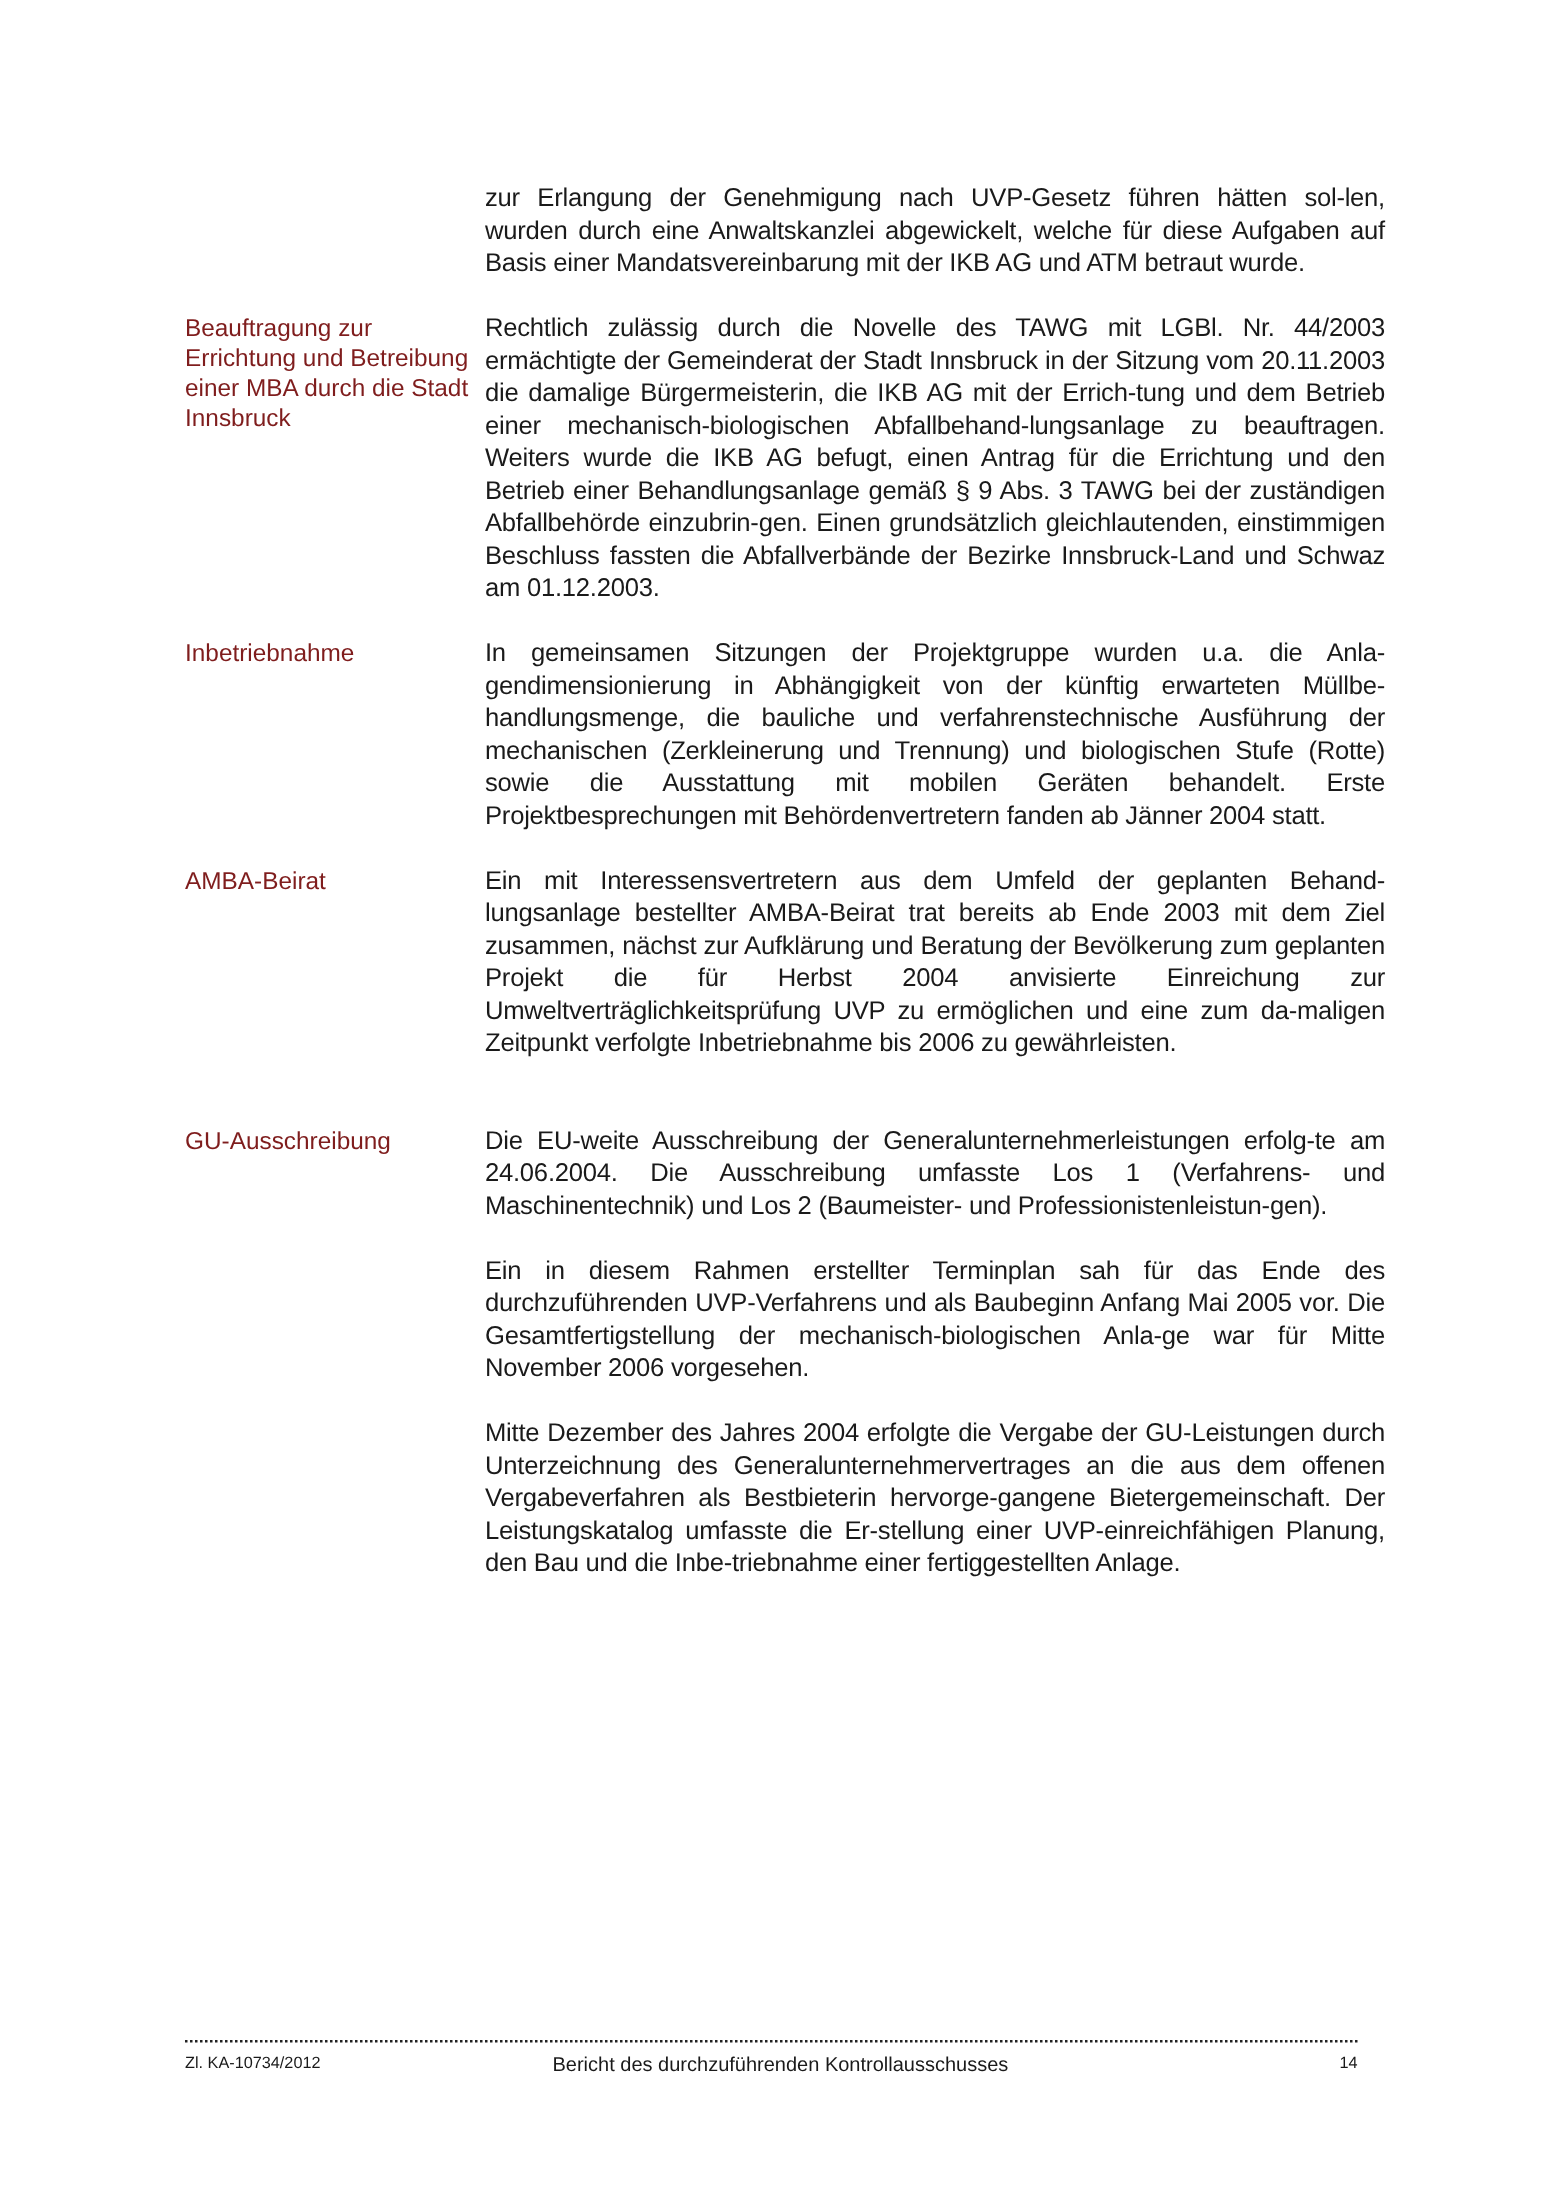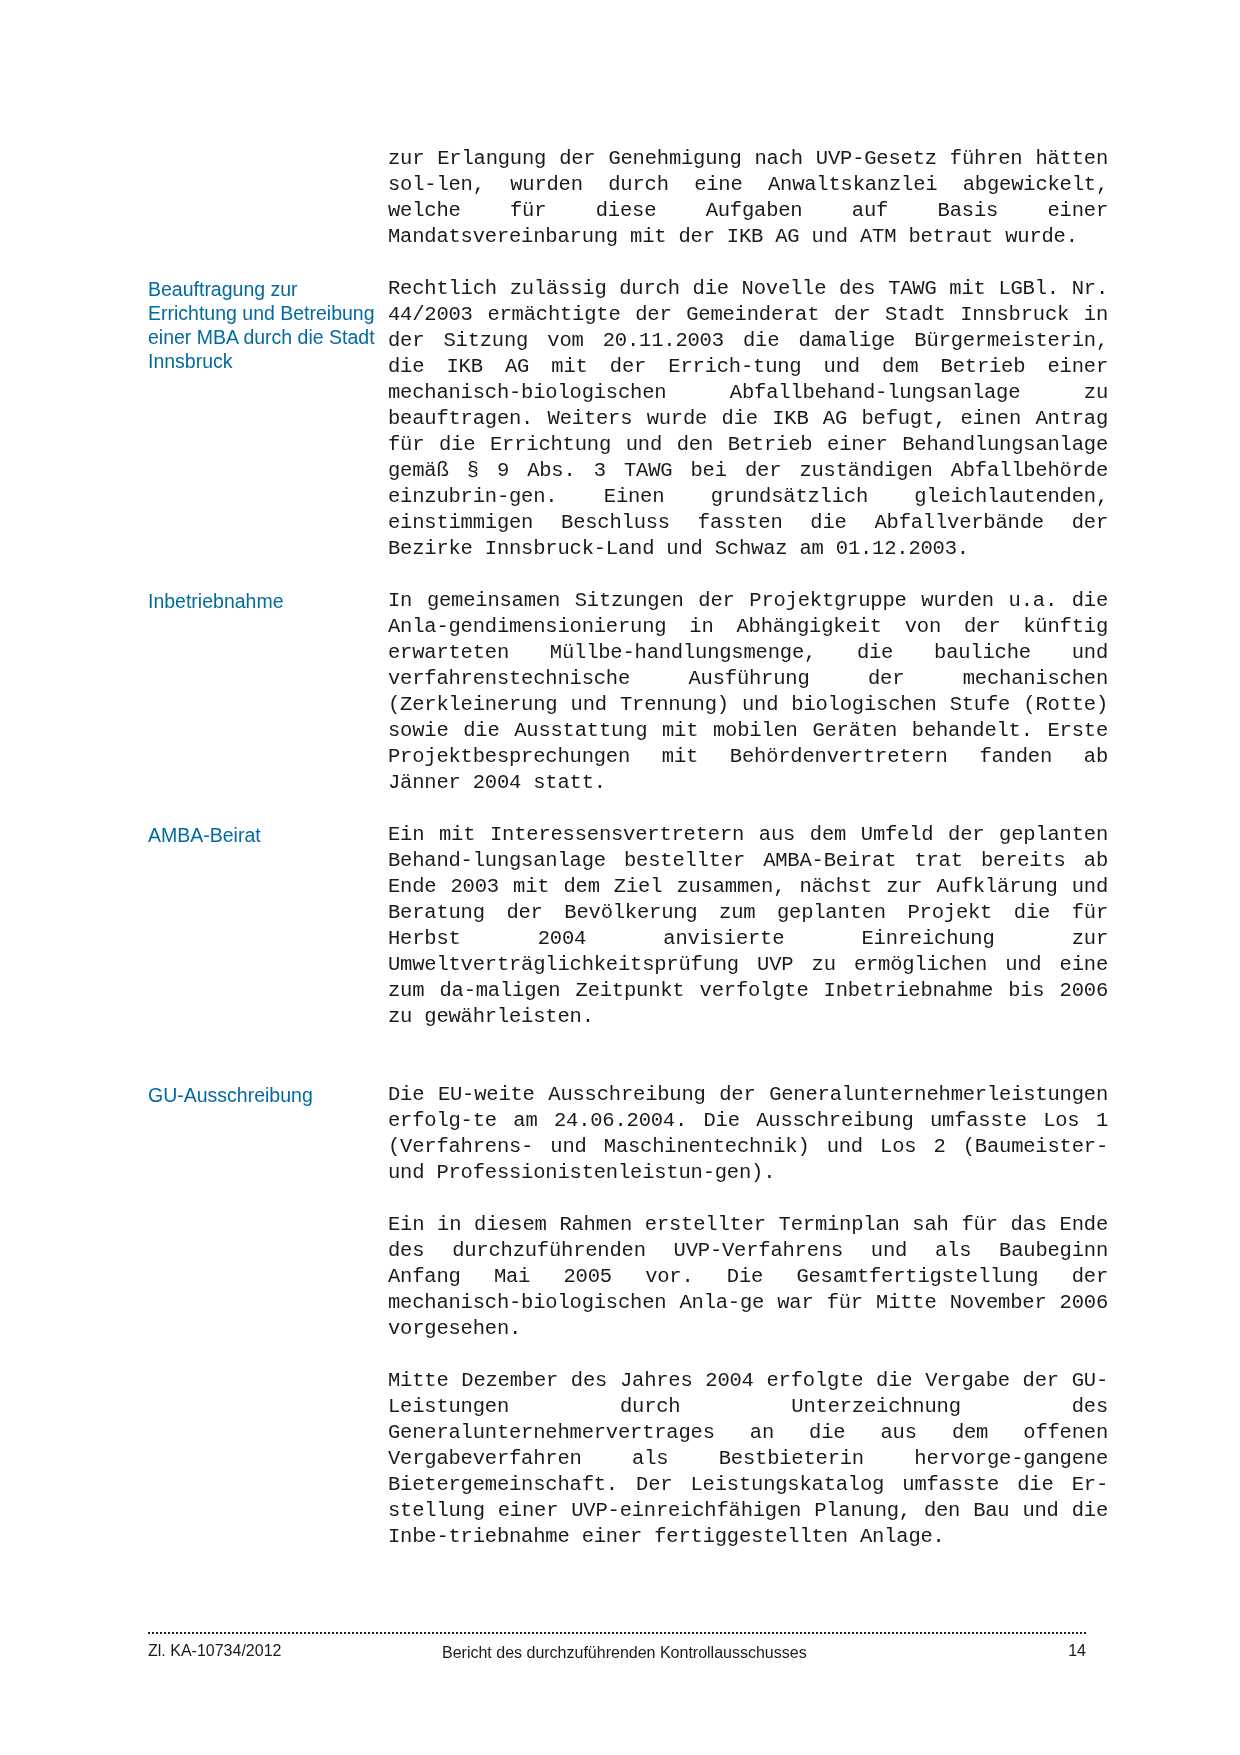--- a/index.html
+++ b/index.html
@@ -1,29 +1,29 @@
 <!DOCTYPE html>
 <html><head>
   <meta charset="utf-8">
   <style>
     html, body { margin: 0; padding: 0; background: #ffffff; }
     body { width: 1240px; height: 1755px; position: relative; overflow: hidden;
            font-family: "Liberation Sans", sans-serif; color: #1a1a1a; }
     .page { position: absolute; left: 0; top: 0; width: 1240px; height: 1755px; }
     .content { position: absolute; left: 148px; top: 146px; width: 960px; }
     .section { display: flex; margin-bottom: 26px; }
-    .margin-note { width: 240px; flex: 0 0 240px; color: #0369a1; font-size: 19.5px;
+    .margin-note { width: 240px; flex: 0 0 240px; color: #7f1d1d; font-size: 19.5px;
                    line-height: 24px; padding-top: 1px; padding-right: 10px; box-sizing: border-box; }
-    .body-col { width: 720px; flex: 0 0 720px; margin-left: 0px; font-family: Liberation Mono, monospace; }
+    .body-col { width: 720px; flex: 0 0 720px; margin-left: 0px; }
     .para { font-size: 20.5px; line-height: 26px; text-align: justify; hyphens: manual;
             margin: 0 0 26px 0; letter-spacing: -0.2px; }
     .para:last-child { margin-bottom: 0; }
     .footer { position: absolute; left: 148px; top: 1632px; width: 938px; }
     .dots { border-top: 2px dotted #222; height: 0; margin-bottom: 8px; }
-    .footer-row { display: flex; justify-content: space-between; font-size: 16px; color: #1a1a1a; }
+    .footer-row { display: flex; justify-content: space-between; font-size: 13px; color: #1a1a1a; }
     .footer-center { position: absolute; left: 294px; top: 12px; }
   </style>
 </head>
 <body>
 
 <div class="page">
   <div class="content">
 
     <div class="section">
       <div class="margin-note"></div>

